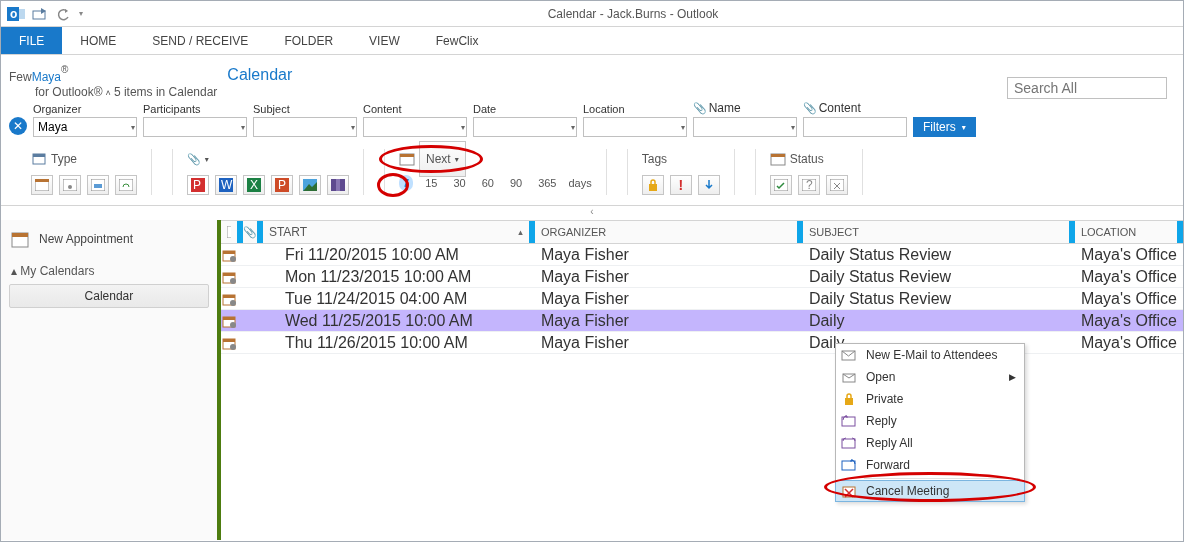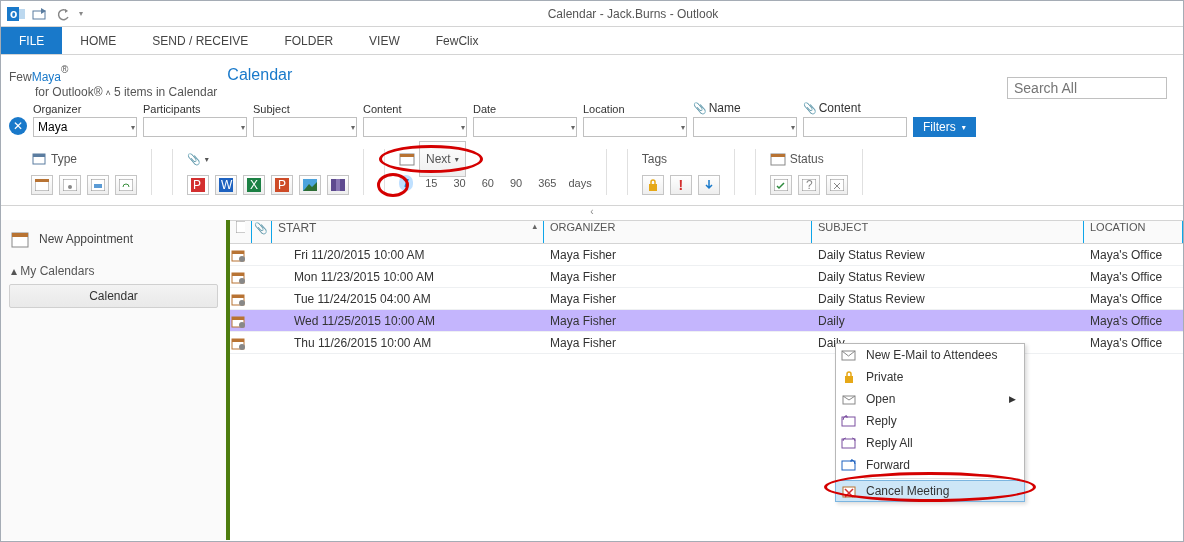--- a/index.html
+++ b/index.html
@@ -59,31 +59,31 @@
 
 .main { display: flex; height: 320px; }
 .sidebar { width: 229px; background: #fafafa; border-right: 4px solid #4d7c0f; padding: 4px 0; }
 .sidebar .new-appt { display: flex; align-items: center; gap: 8px; padding: 6px 10px; font-size: 15px; color: #444; cursor: pointer; }
 .sidebar .tree-hdr { padding: 10px 10px 4px 10px; color: #555; cursor: pointer; }
 .sidebar .tree-item { margin: 2px 8px; padding: 4px 12px; text-align: center; cursor: pointer; }
 .sidebar .tree-item.selected { background: linear-gradient(#f3f3f3,#e9e9e9); border: 1px solid #d0d0d0; border-radius: 2px; }
 
 .grid-wrap { flex: 1; display: flex; flex-direction: column; }
 .grid-header { display: flex; background: #fafafa; border-bottom: 1px solid #d4d4d4; border-top: 1px solid #d4d4d4; height: 24px; }
-.grid-header .col { border-right: 1px solid #0ea5e9; display: flex; align-items: flex-start; padding: 0 6px; color: #555; font-size: 11px; cursor: pointer; }
+.grid-header .col { border-right: 6px solid #0ea5e9; display: flex; align-items: center; padding: 0 6px; color: #555; font-size: 11px; cursor: pointer; }
 .col-icon { width: 22px; justify-content: center; }
 .col-attach { width: 20px; justify-content: center; }
 .col-start { width: 272px; }
 .col-org { width: 268px; }
 .col-subj { width: 272px; }
 .col-loc { flex: 1; }
 .sort-arrow { margin-left: auto; font-size: 9px; color: #666; }
 
 .grid-row { display: flex; height: 22px; border-bottom: 1px solid #eef0f2; align-items: center; }
-.grid-row .cell { padding: 0 6px; font-size: 12px; color: #333; overflow: hidden; white-space: nowrap; }
+.grid-row .cell { padding: 0 6px; font-size: 16px; color: #333; overflow: hidden; white-space: nowrap; }
 .grid-row .cell.icon { width: 22px; text-align: center; padding: 0; }
 .grid-row .cell.attach { width: 20px; }
 .grid-row .cell.start { width: 272px; padding-left: 22px; }
 .grid-row .cell.org { width: 268px; }
 .grid-row .cell.subj { width: 272px; }
 .grid-row .cell.loc { flex: 1; }
 .grid-row.selected { background: #c4b5fd; }
 
 
 .context-menu { position: absolute; background: #fff; border: 1px solid #b8b8b8; box-shadow: 2px 2px 4px rgba(0,0,0,0.15); z-index: 10; width: 190px; }
@@ -468,36 +468,36 @@
         <span class="cm-icon">
           <svg width="16" height="14">
             <rect x="1" y="3" width="13" height="9" fill="#fff" stroke="#888"></rect>
             <path d="M1 3 l6.5 5 l6.5 -5" fill="none" stroke="#888"></path>
           </svg>
         </span>
         <span>New E-Mail to Attendees</span>
       </div>
       <div class="cm-item">
         <span class="cm-icon">
+          <svg width="16" height="14">
+            <rect x="2" y="4" width="12" height="8" fill="#fff" stroke="#888"></rect>
+            <path d="M2 4 l6 4 l6 -4" fill="none" stroke="#888"></path>
+          </svg>
+        </span>
+        <span>Open</span>
+        <span class="cm-arrow">▶</span>
+      </div>
+      <div class="cm-item">
+        <span class="cm-icon">
           <svg width="12" height="14">
             <rect x="2" y="6" width="8" height="7" fill="#e6a817"></rect>
             <path d="M4 6 v-2 a2 2 0 0 1 4 0 v2" fill="none" stroke="#e6a817" stroke-width="1.5"></path>
           </svg>
         </span>
         <span>Private</span>
-      </div>
-      <div class="cm-item">
-        <span class="cm-icon">
-          <svg width="16" height="14">
-            <rect x="2" y="4" width="12" height="8" fill="#fff" stroke="#888"></rect>
-            <path d="M2 4 l6 4 l6 -4" fill="none" stroke="#888"></path>
-          </svg>
-        </span>
-        <span>Open</span>
-        <span class="cm-arrow">▶</span>
       </div>
       <div class="cm-item">
         <span class="cm-icon">
           <svg width="16" height="14">
             <rect x="1" y="3" width="13" height="9" fill="#fff" stroke="#7b4fa0"></rect>
             <path d="M6 2 a4 4 0 0 0 -4 4" fill="none" stroke="#7b4fa0"></path>
             <path d="M4 2 l2 0 l0 2" fill="none" stroke="#7b4fa0"></path>
           </svg>
         </span>
         <span>Reply</span>

